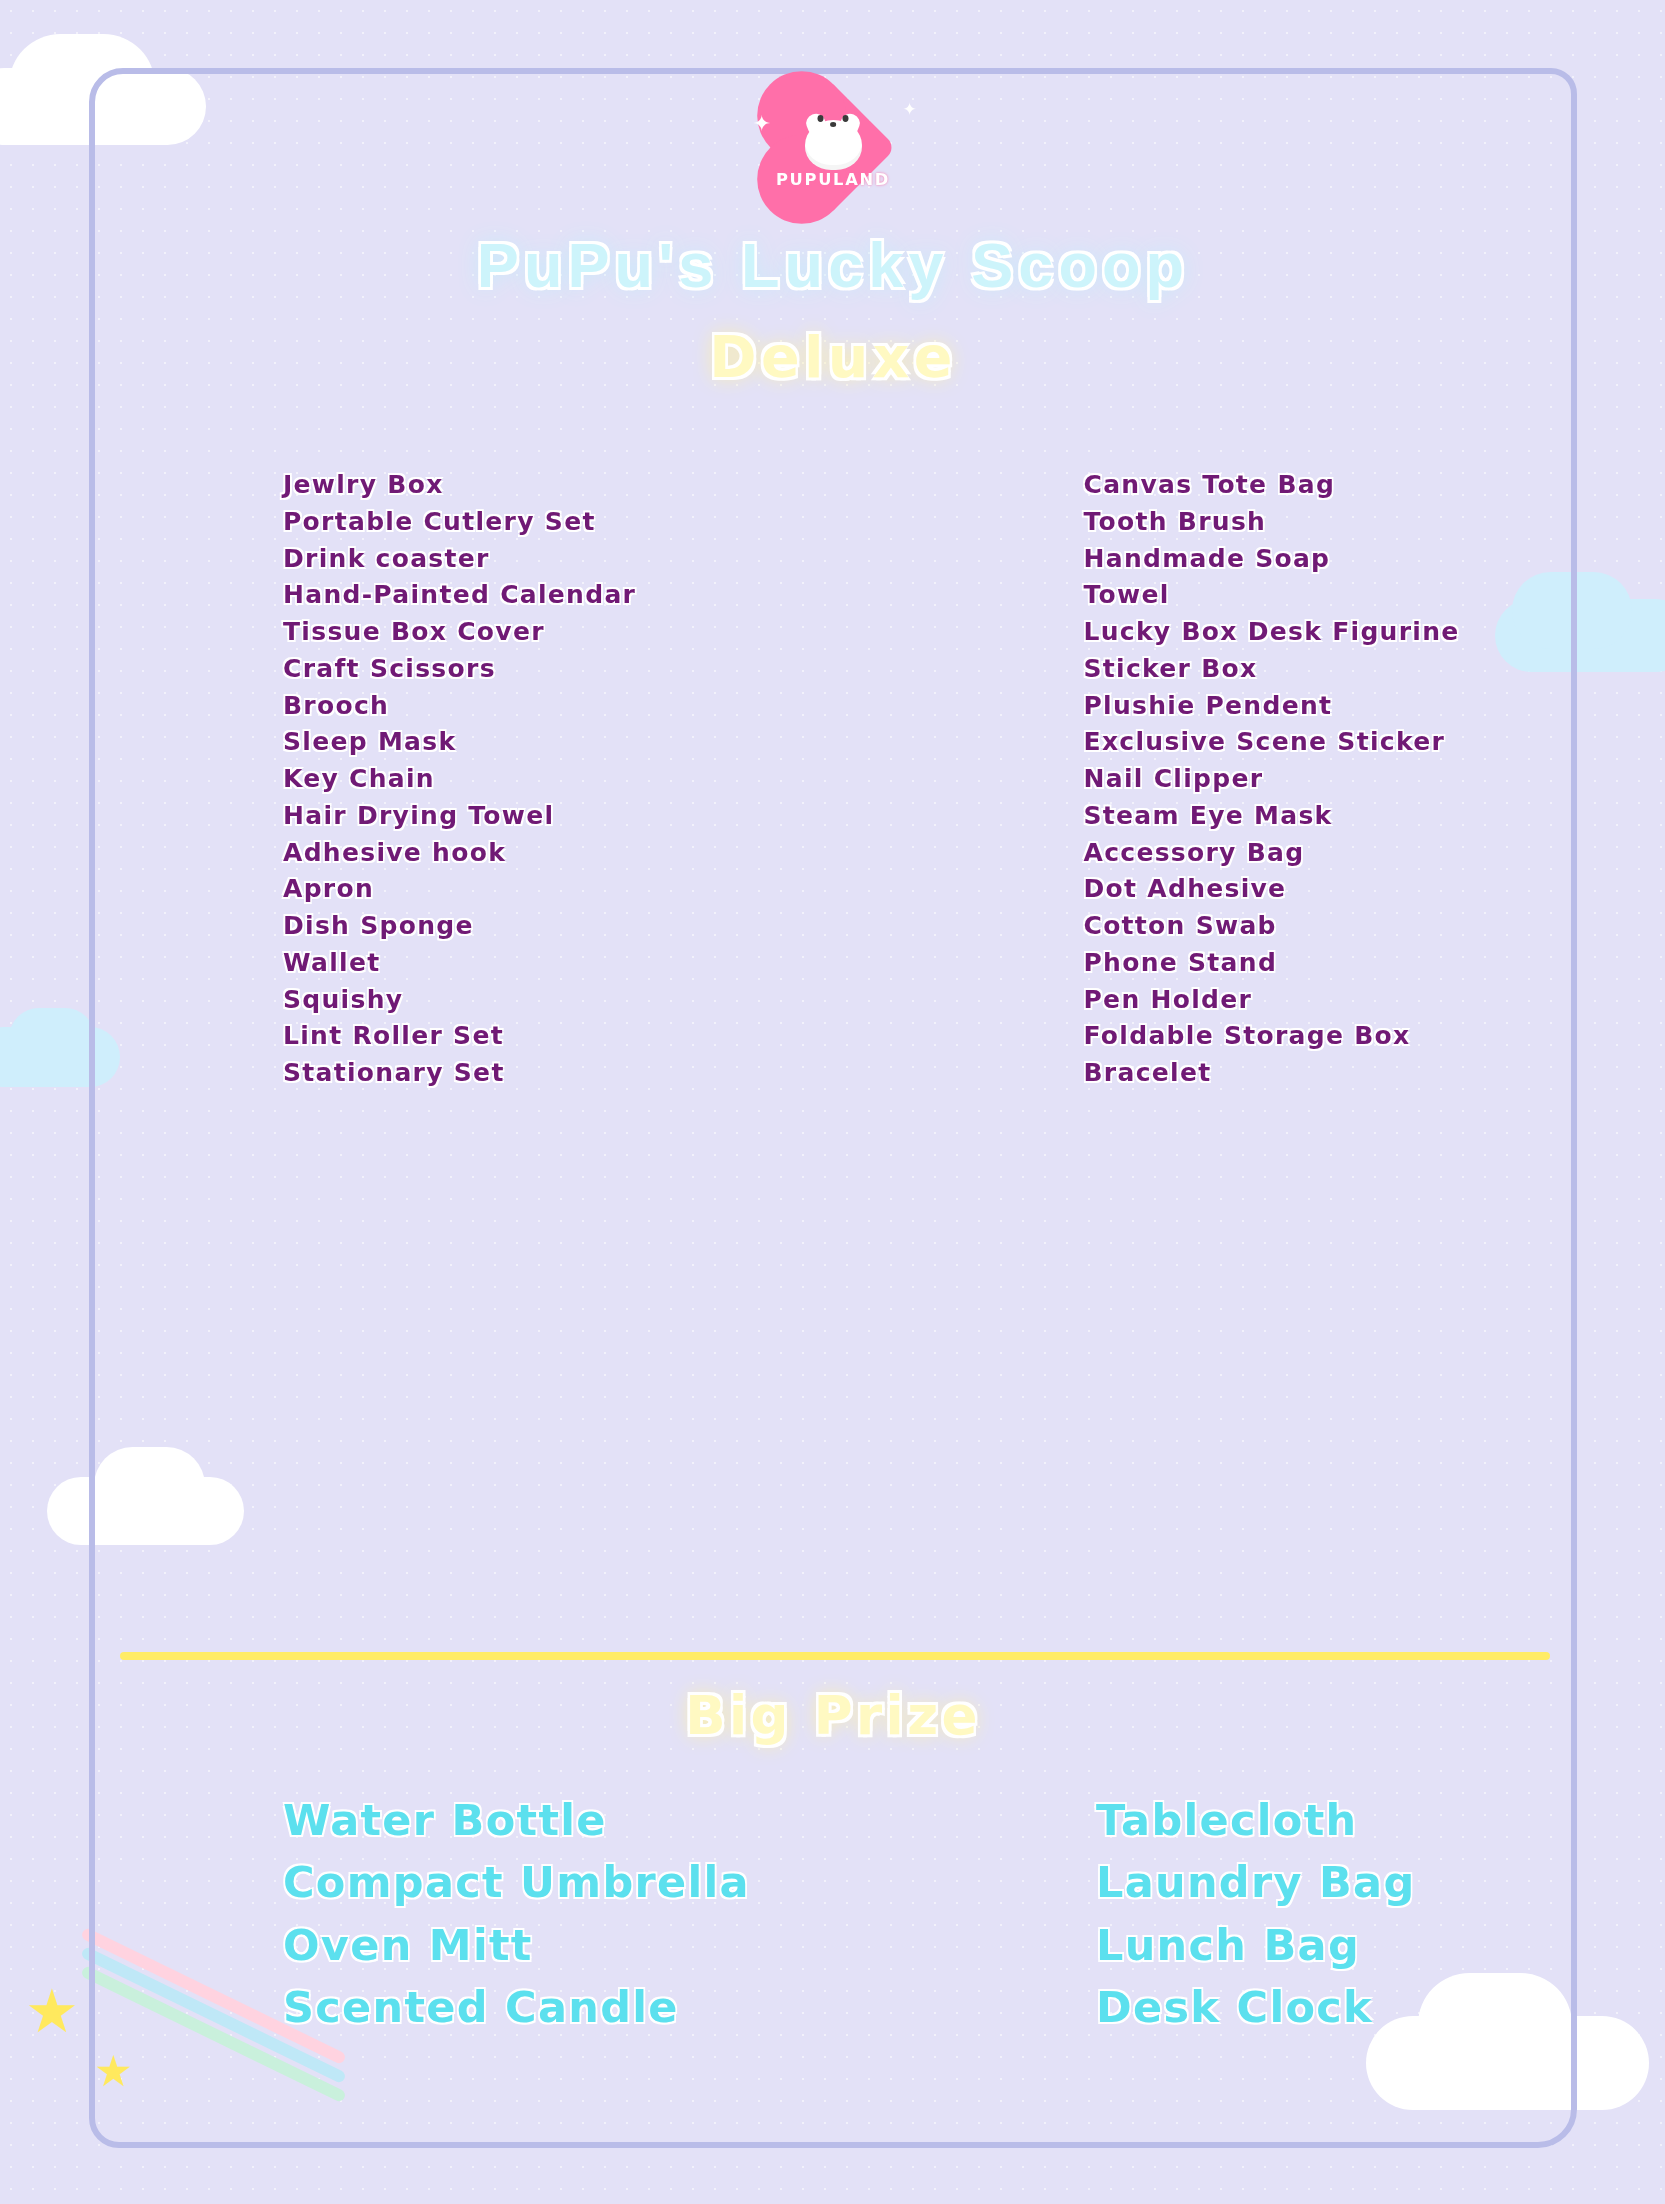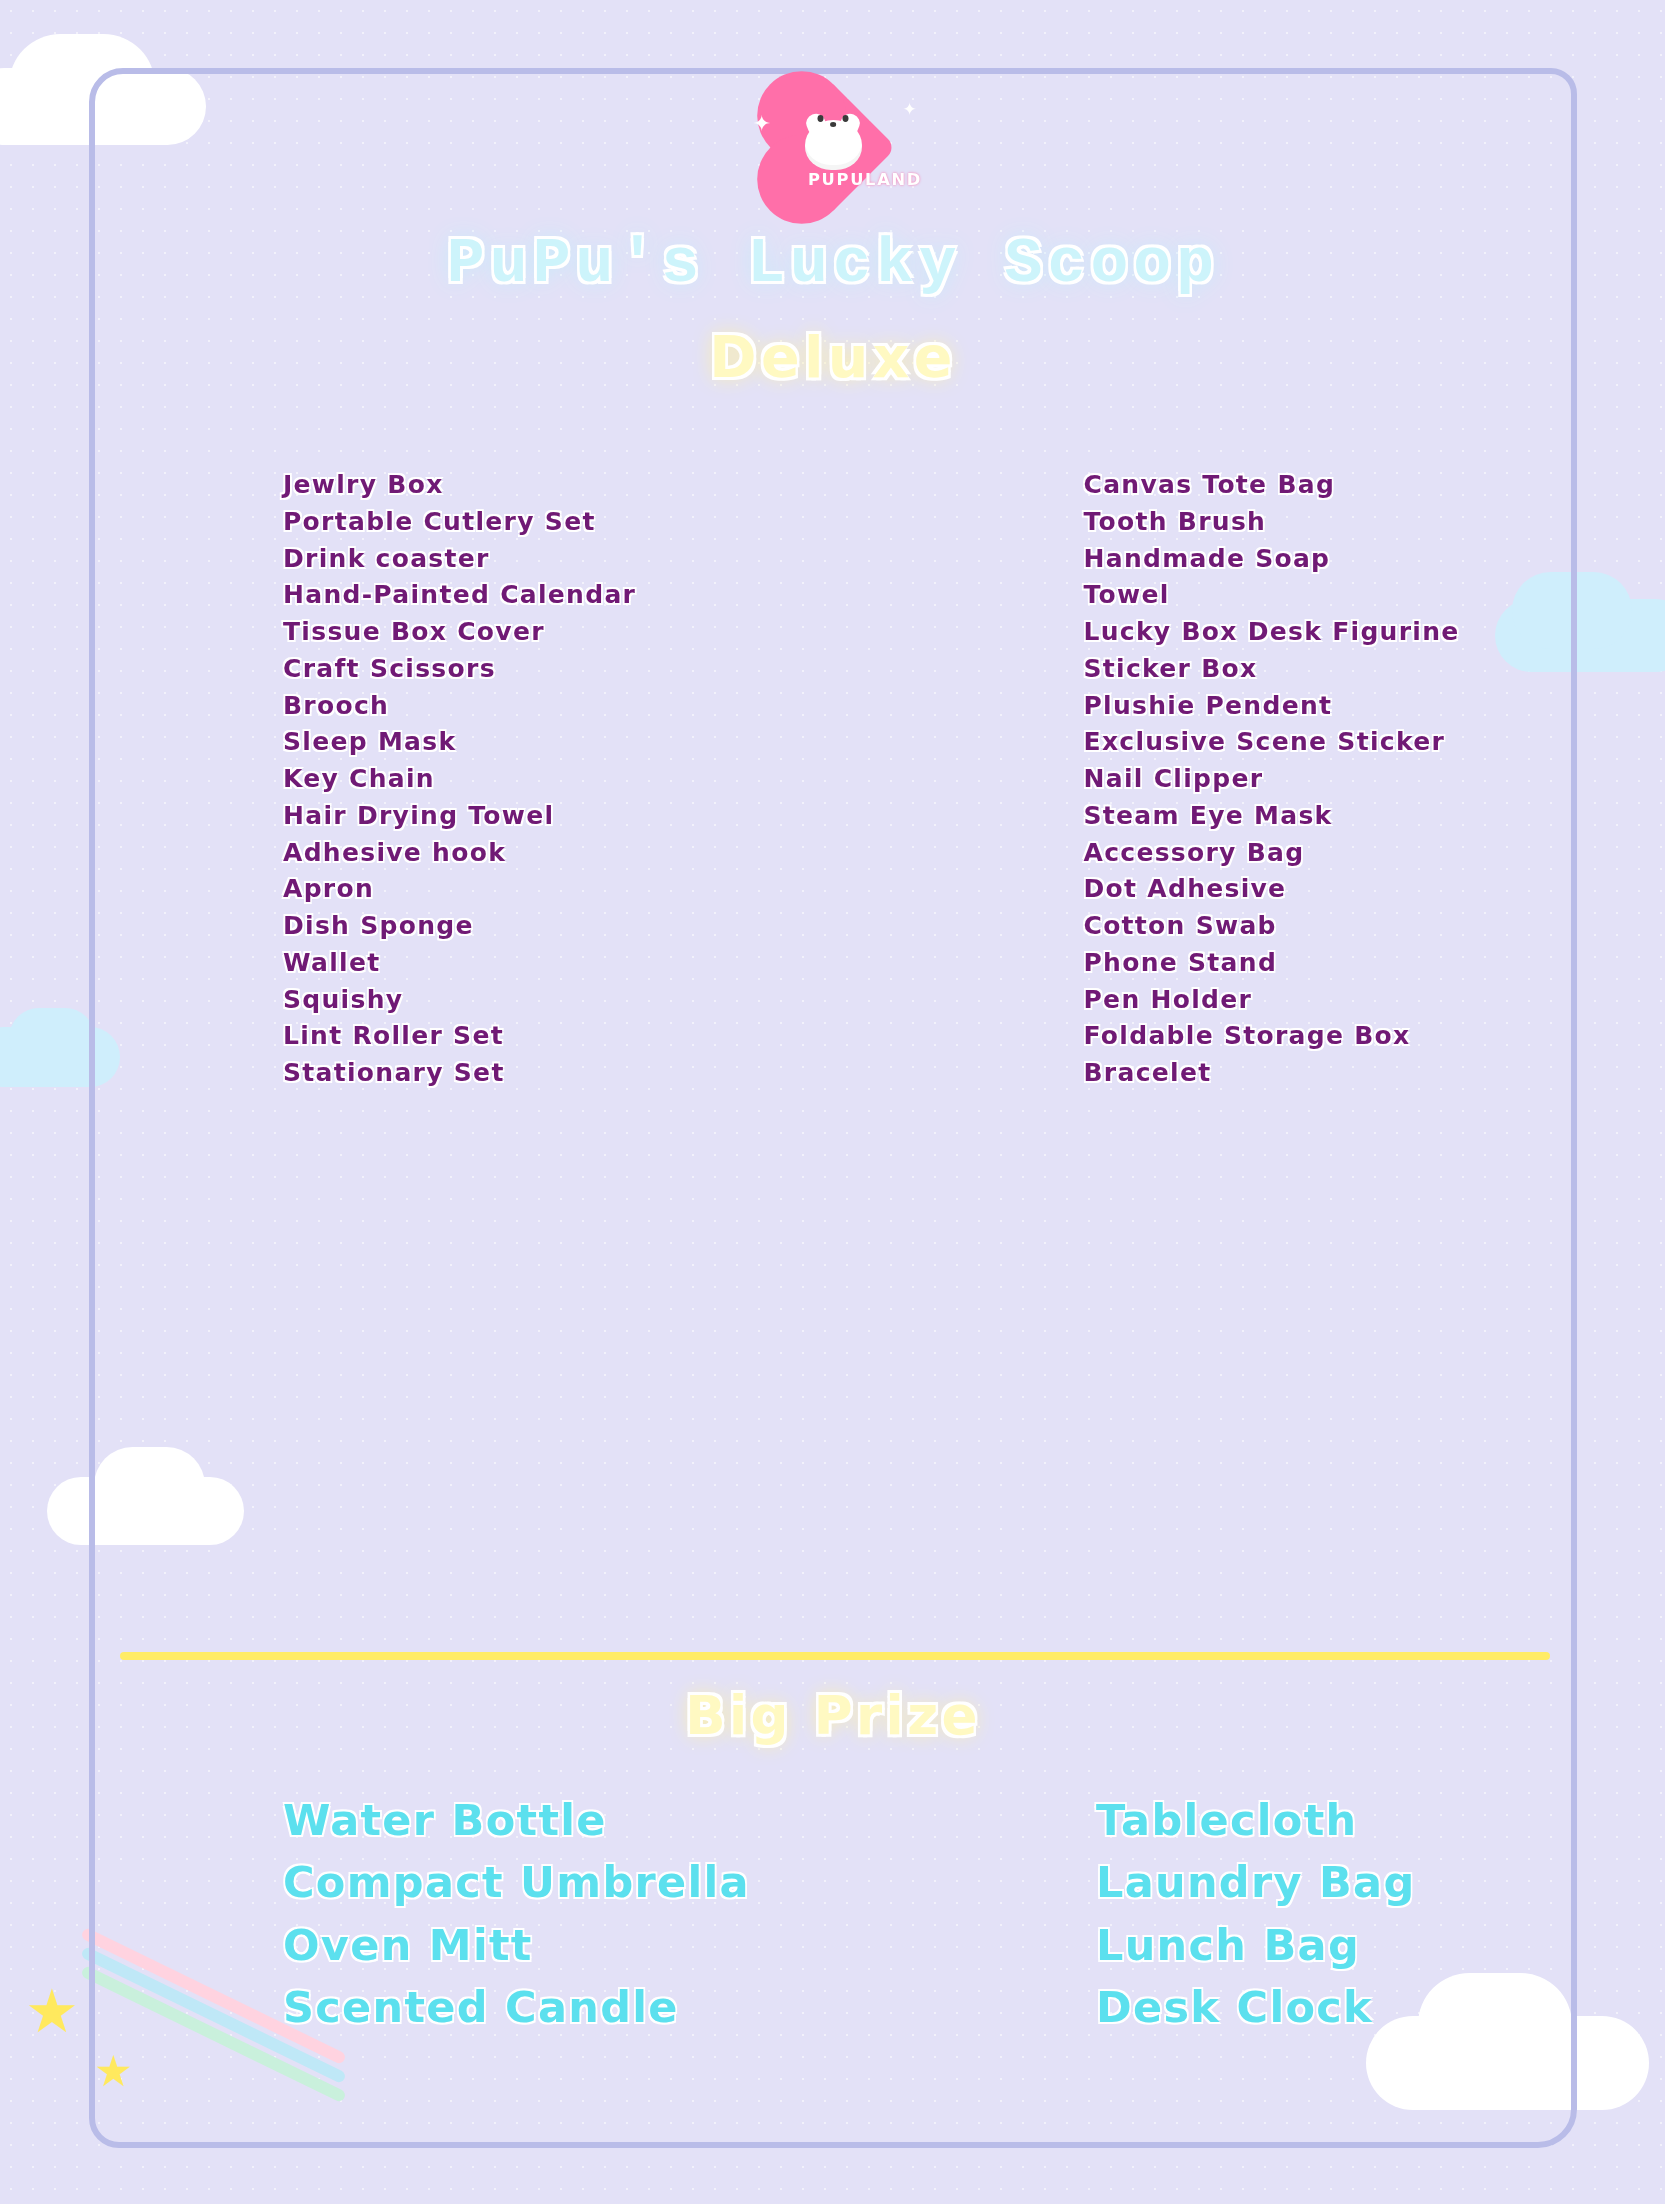--- a/index.html
+++ b/index.html
@@ -154,38 +154,37 @@
     top: 74px;
     transform: translateX(-50%);
     z-index: 5;
     font-family: "DejaVu Sans", sans-serif;
     font-size: 16.3px;
     letter-spacing: 1.7px;
     font-weight: bold;
     color: #ffffff;
     text-shadow: 0 0 2.6px #ff6fa9;
     white-space: nowrap;
-    margin-left: 32px;
   }
 
   .sparkle {
     position: absolute;
     color: #ffffff;
     font-size: 22px;
     z-index: 4;
     line-height: 1;
   }
 
   .title {
     position: absolute;
     left: 0;
     right: 0;
     top: 229px;
     text-align: center;
-    font-family: Liberation Mono, monospace;
+    font-family: Liberation Sans, sans-serif;
     font-size: 63px;
     font-weight: bold;
     letter-spacing: 5.1px;
     color: #cdf4fb;
     text-shadow:
       -2.6px -2.6px 0 #ffffff, 2.6px -2.6px 0 #ffffff,
       -2.6px  2.6px 0 #ffffff, 2.6px  2.6px 0 #ffffff,
       0 0 22px #bfeefb;
   }
   .subtitle {

